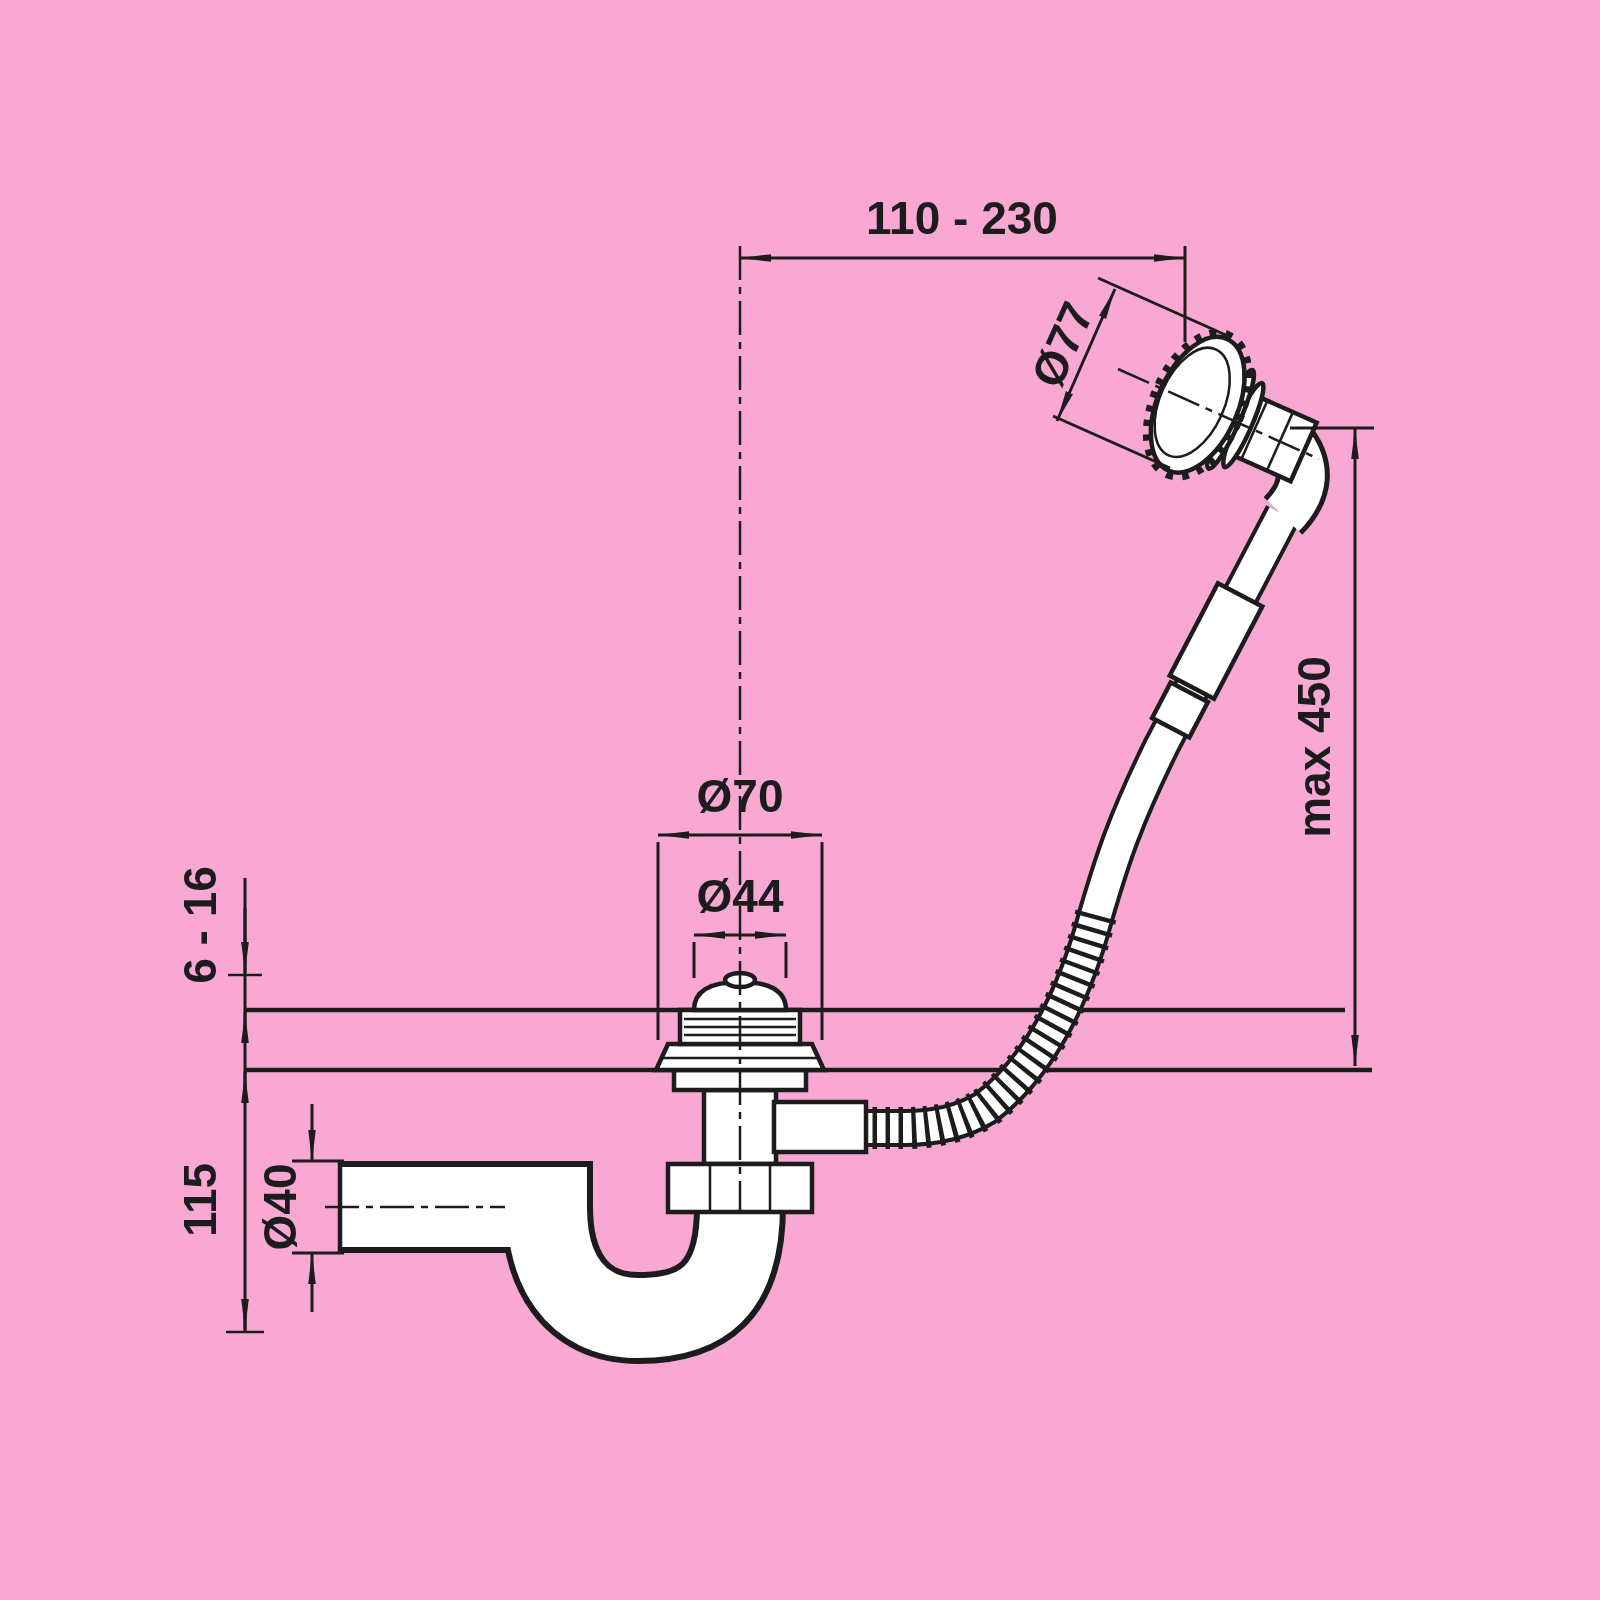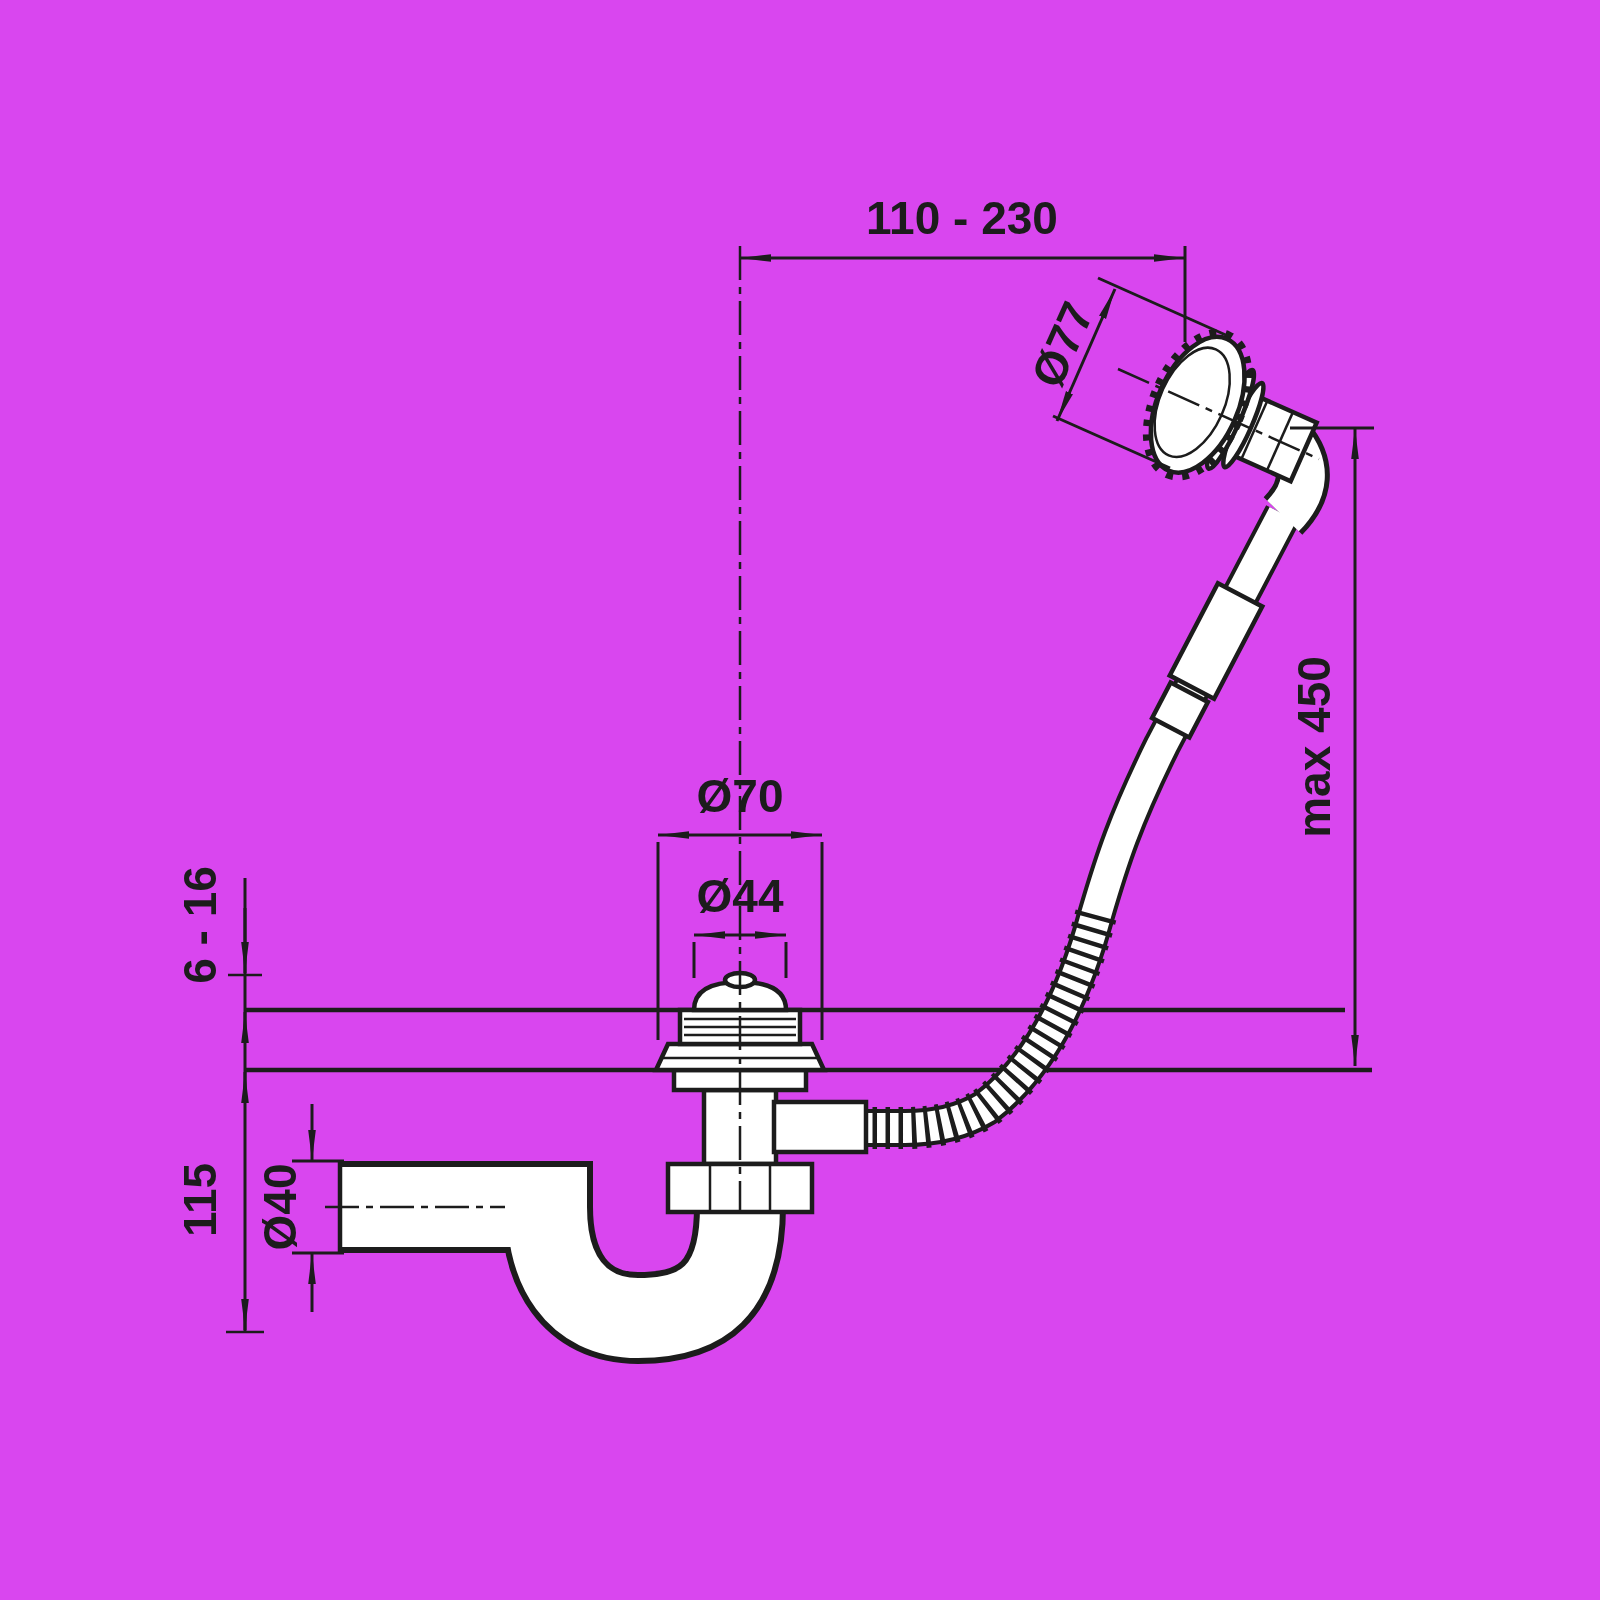--- a/index.html
+++ b/index.html
@@ -1,16 +1,16 @@
 <!DOCTYPE html>
 <html><head>
 <meta charset="utf-8">
 <style>
   html,body{margin:0;padding:0;background:#ffffff;}
-  .canvas{position:relative;width:1600px;height:1600px;background:#d946ef;overflow:hidden;}
+  .canvas{position:relative;width:1600px;height:1600px;background:#f9a8d4;overflow:hidden;}
   svg{display:block;}
   text{font-family:"Liberation Sans","DejaVu Sans",sans-serif;font-weight:bold;fill:#1c1c1c;}
   .dimtext{font-size:46px;}
   .outline{stroke:#1c1c1c;stroke-width:4.5;fill:none;}
   .fillw{fill:#ffffff;stroke:#1c1c1c;stroke-width:4.5;}
   .thin{stroke:#1c1c1c;stroke-width:2.5;fill:none;}
   .dim{stroke:#1c1c1c;stroke-width:3;fill:none;}
   .center{stroke:#1c1c1c;stroke-width:2.5;fill:none;stroke-dasharray:34 7 7 7;}
 </style>
 </head>

